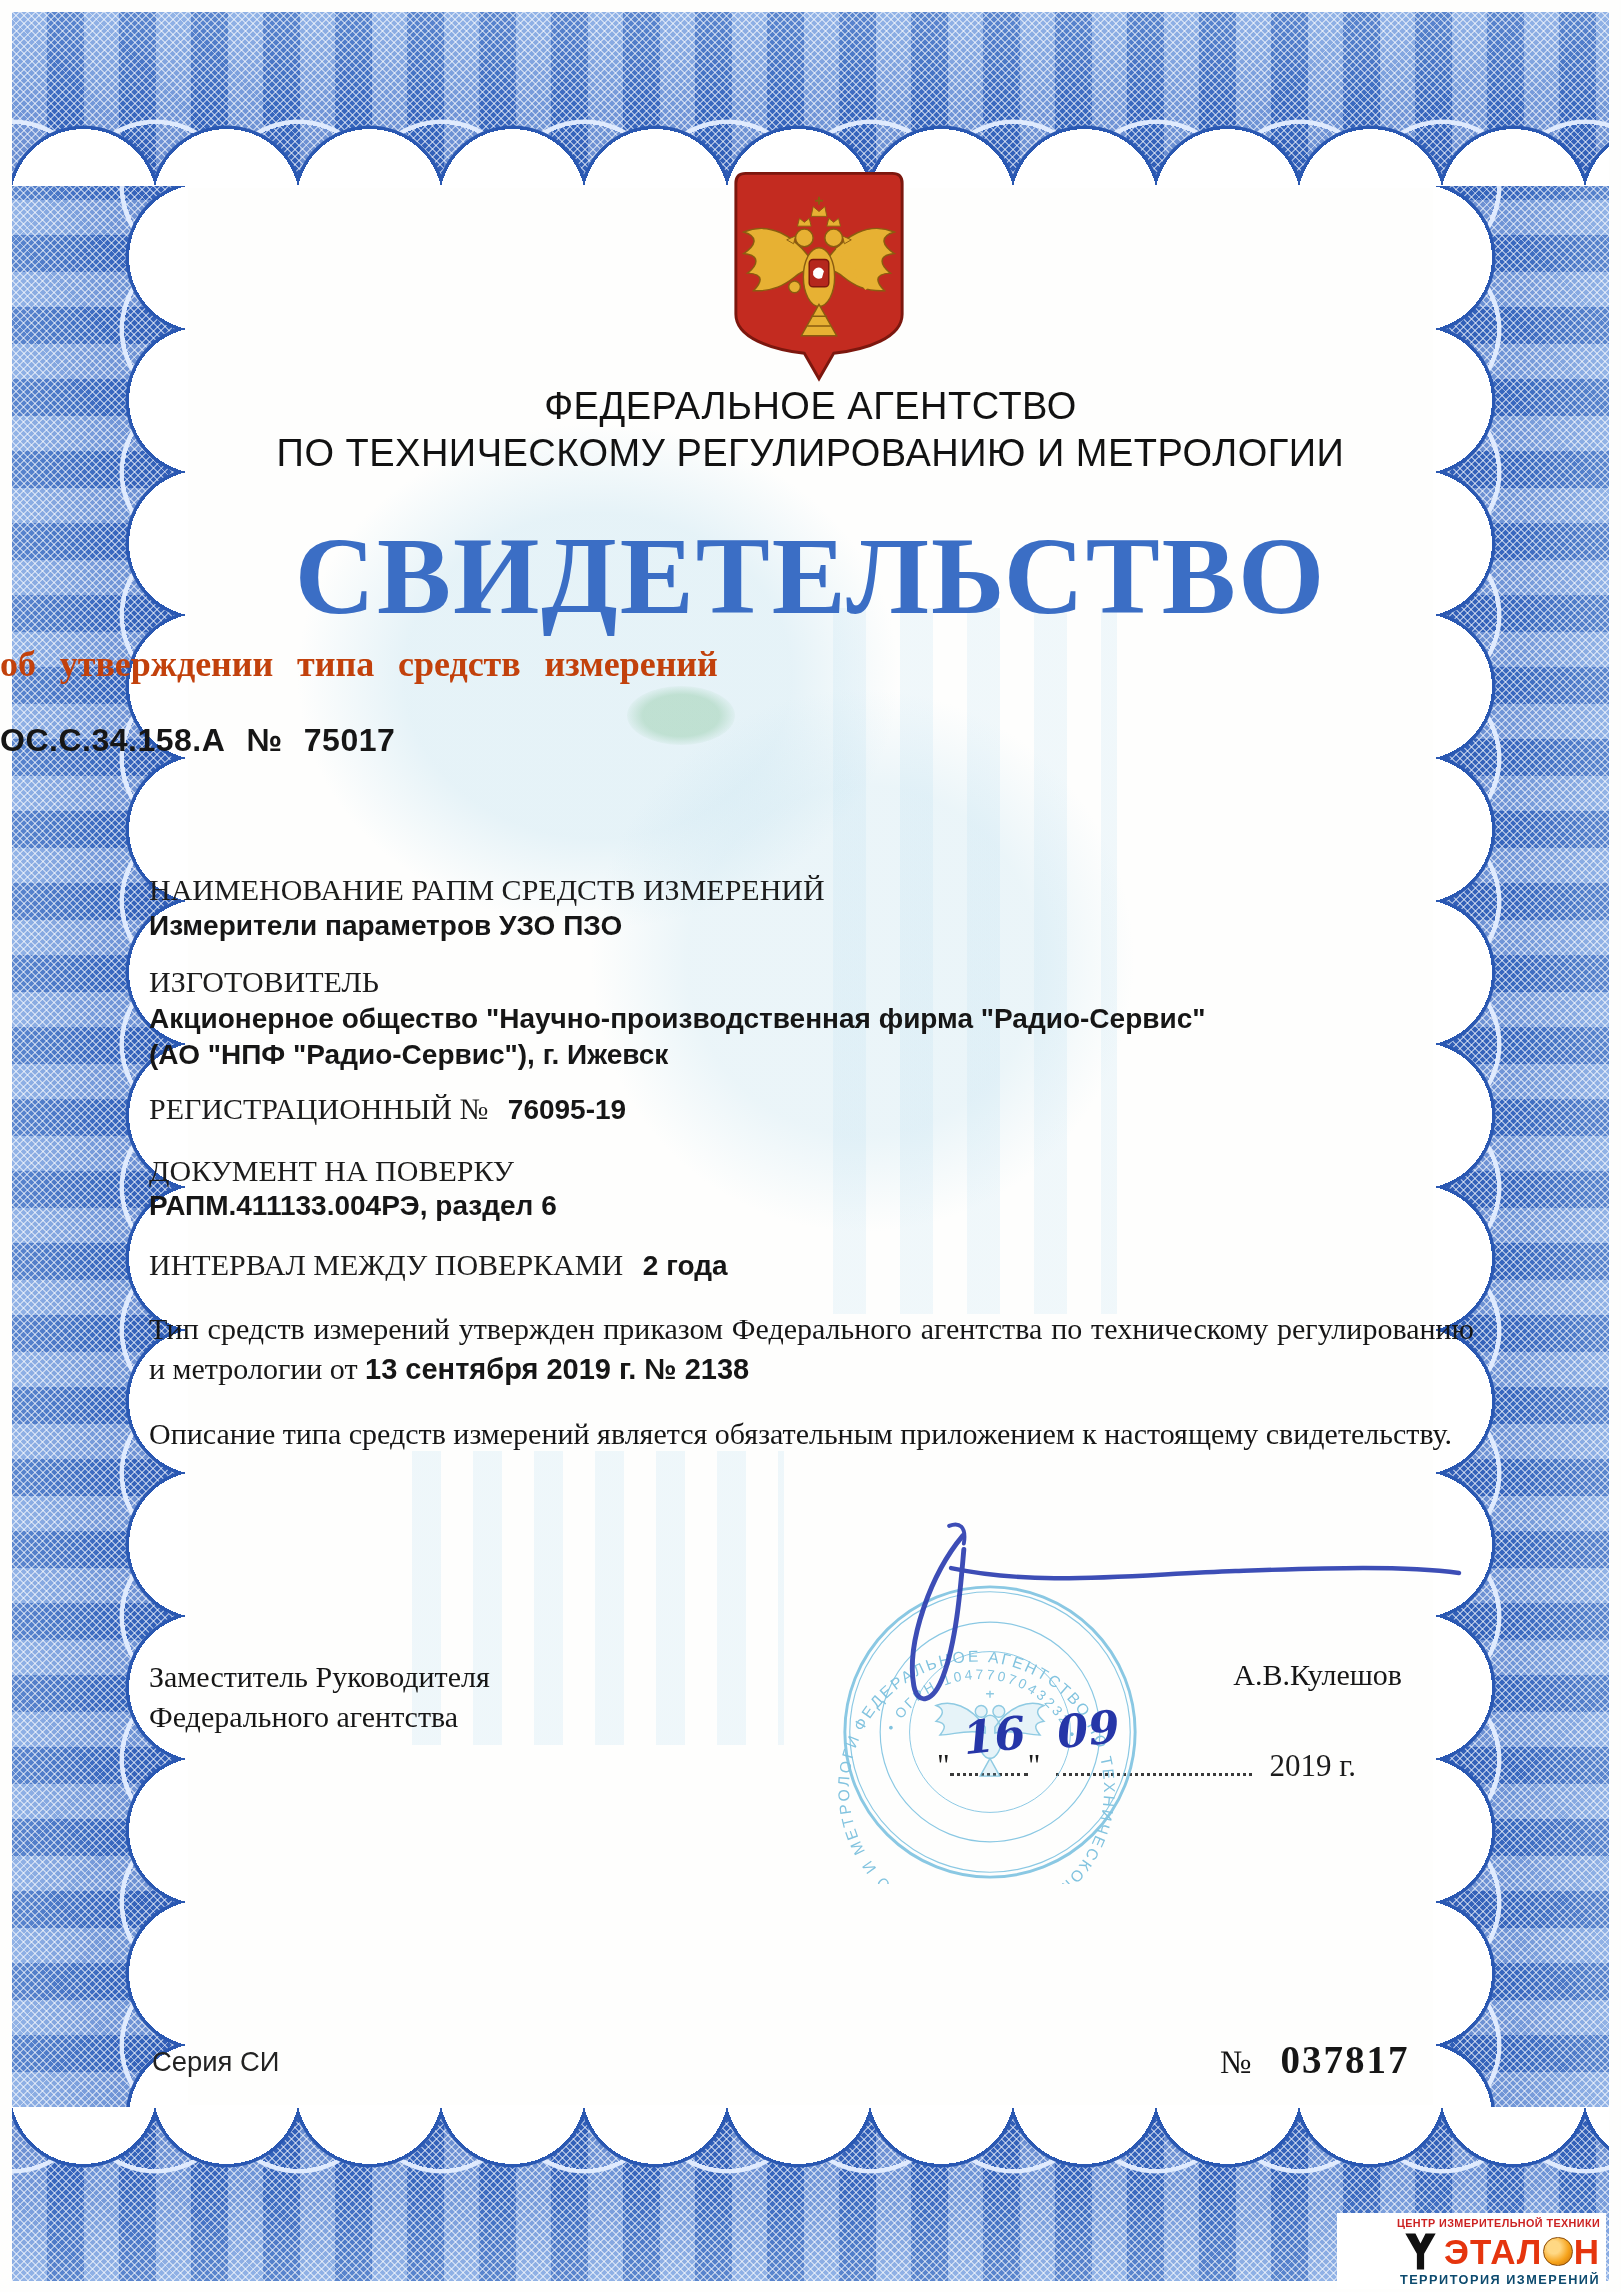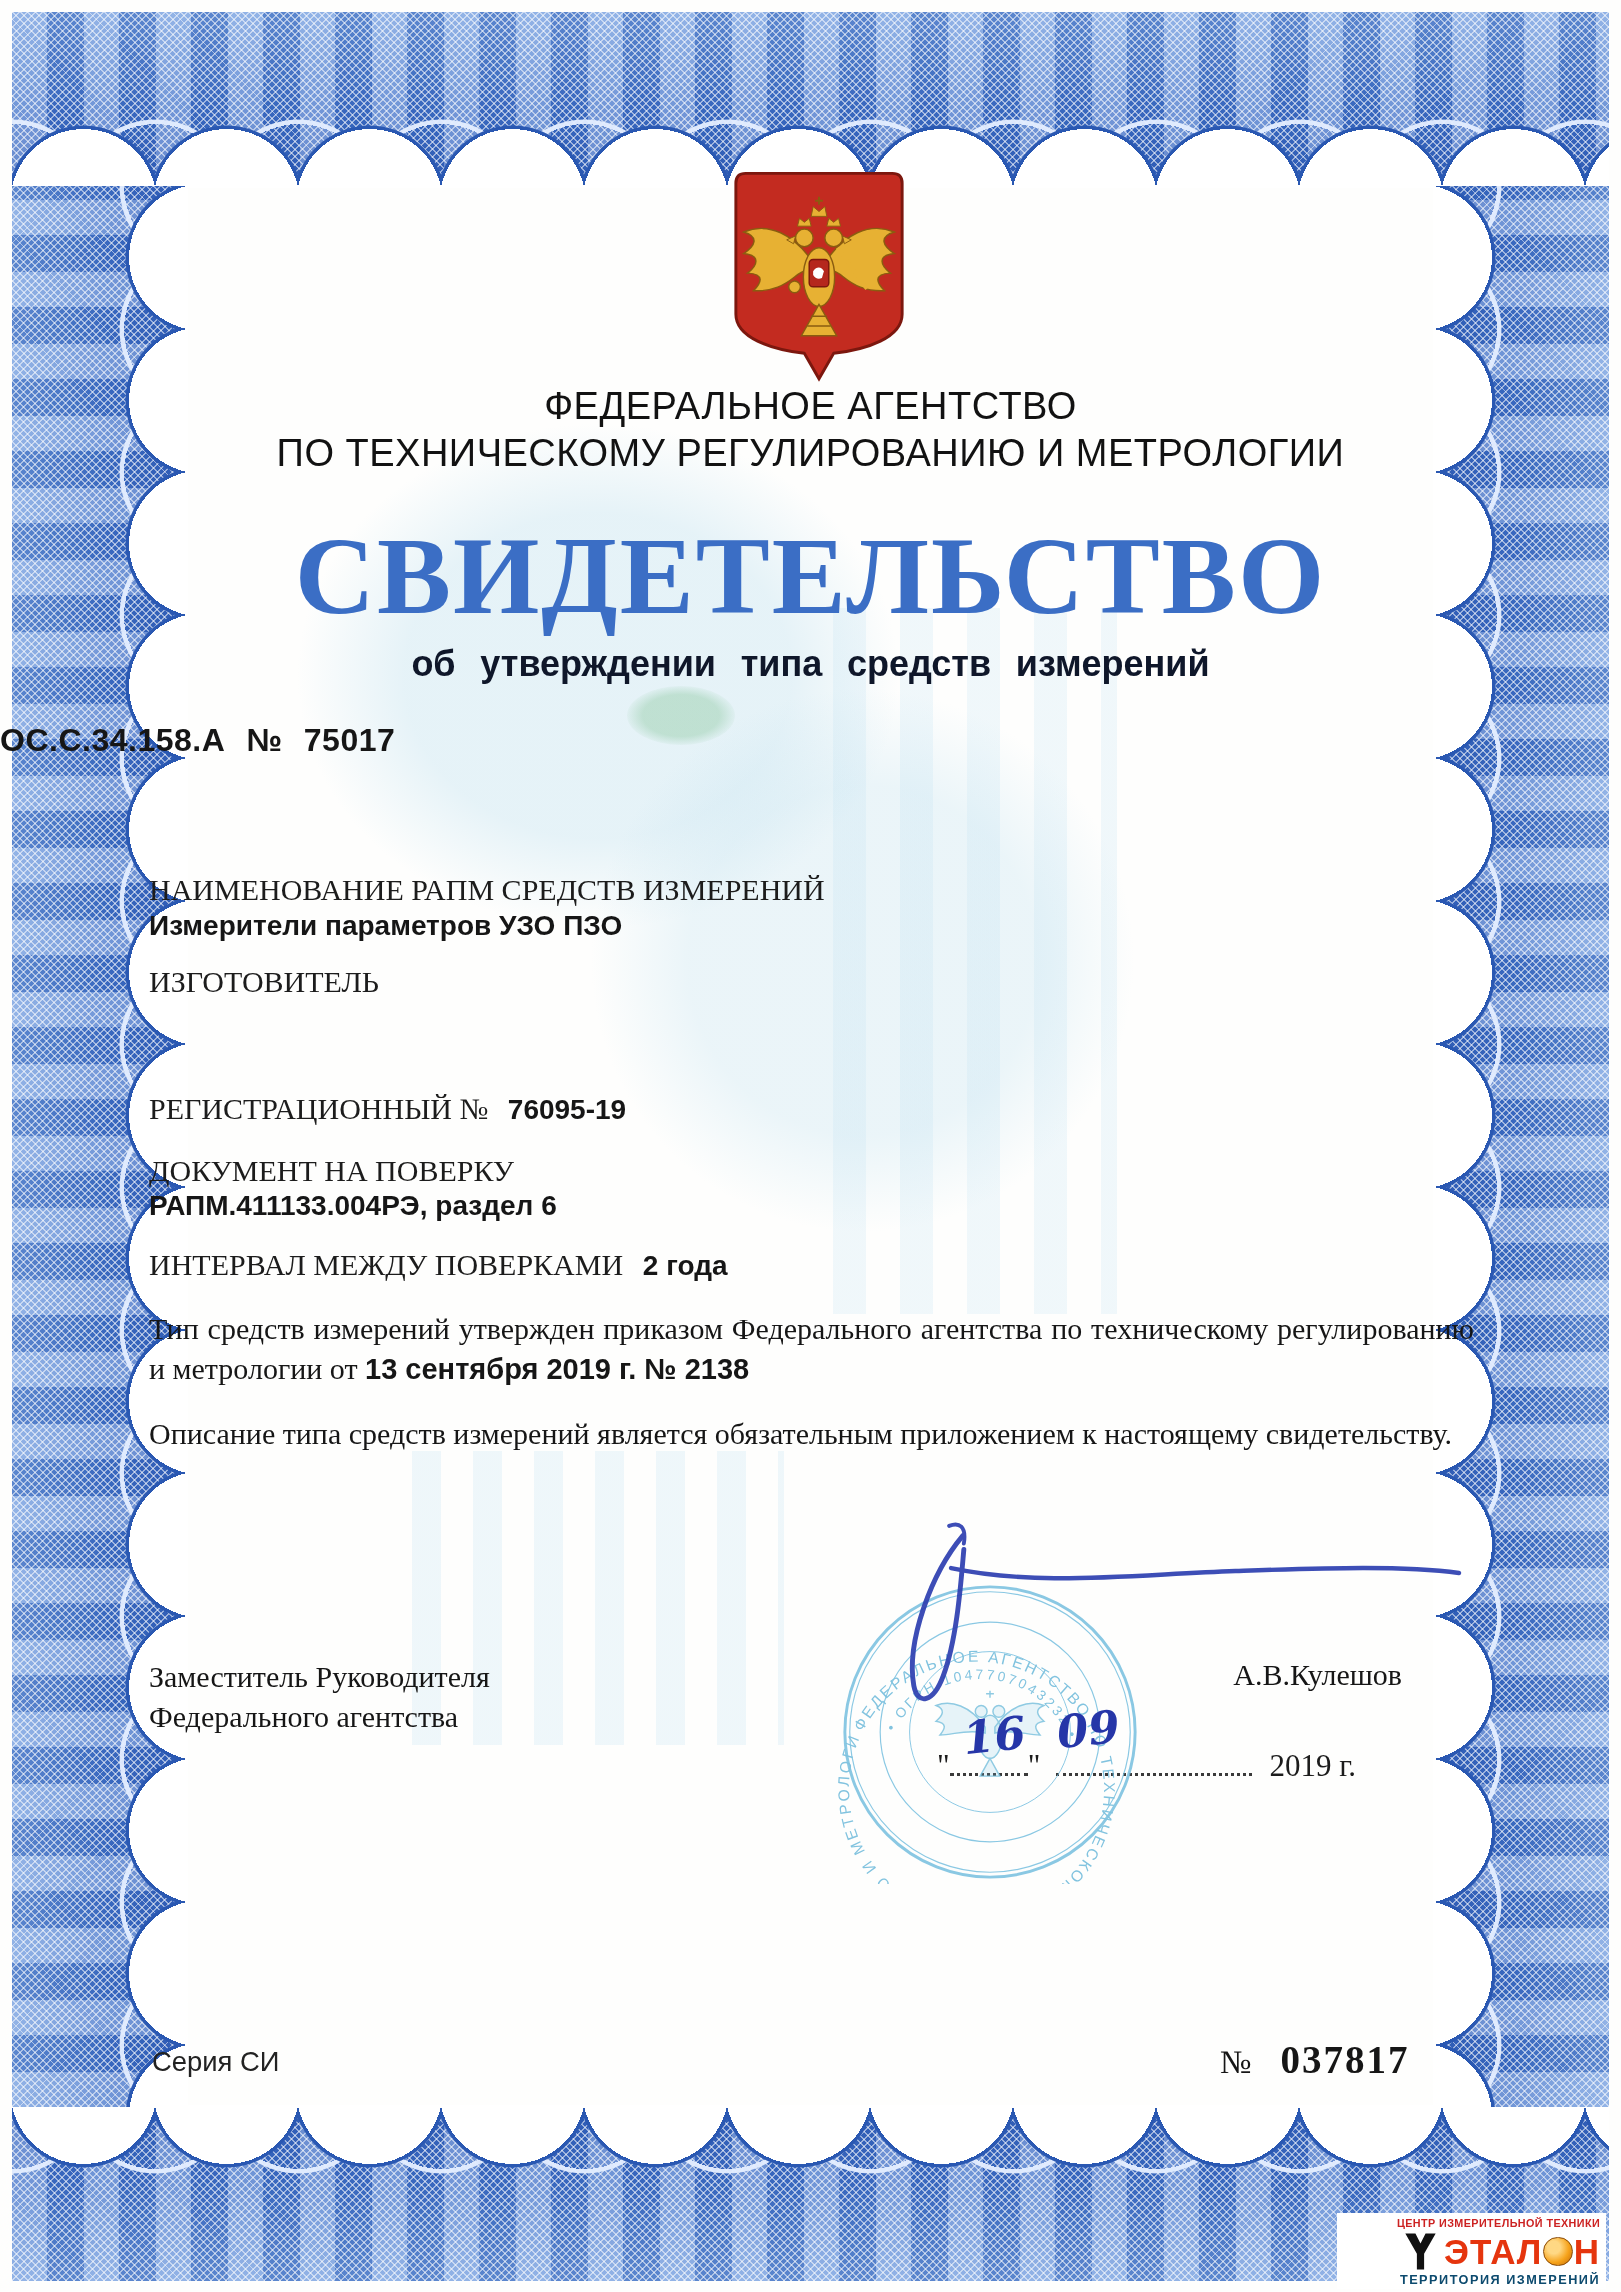--- a/index.html
+++ b/index.html
@@ -73,22 +73,22 @@
   
   .content{position:absolute;inset:0;z-index:3;}
   .abs{position:absolute;}
   .sansb{font-family:"Liberation Sans",sans-serif;font-weight:bold;}
   .serif{font-family:"Liberation Serif",serif;}
 
   .agency{left:0;right:0;top:383px;text-align:center;font-size:38px;line-height:47px;
           font-family:"Liberation Sans",sans-serif;color:#121212;letter-spacing:0.5px;}
   .cert-title{left:0;right:0;top:518px;text-align:center;font-size:111px;line-height:116px;
           font-family:"Liberation Serif",serif;font-weight:bold;color:#3b6ec5;letter-spacing:2px;}
-  .cert-sub{left:0;right:0;top:643px;text-align:center;font-size:36px;font-family:Liberation Sans, sans-serif;
-          font-weight:bold;word-spacing:14.7px;color:#0f172a;}
+  .cert-sub{left:0;right:0;top:643px;text-align:left;font-size:36px;font-family:Liberation Serif, serif;
+          font-weight:bold;word-spacing:14.7px;color:#c2410c;}
   .doc-num{left:0;right:0;top:722px;text-align:left;font-size:32px;font-family:"Liberation Sans",sans-serif;
           font-weight:bold;word-spacing:11.8px;letter-spacing:0.5px;}
 
   .lbl{font-size:30px;color:#1c1c1c;}
   .val{font-size:28px;}
   .para{width:1325px;font-size:30px;line-height:40px;text-align:justify;}
   .sig{font-size:30px;line-height:40px;}
 
   .dotseg{display:inline-block;border-bottom:3.4px dotted #3a3a3a;height:25.5px;vertical-align:baseline;}
   .dateline{font-size:31px;color:#1c1c1c;}
@@ -169,20 +169,24 @@
 
     <div class="abs cert-title">СВИДЕТЕЛЬСТВО</div>
     <div class="abs cert-sub">об утверждении типа средств измерений</div>
     <div class="abs doc-num">ОС.С.34.158.А № 75017</div>
 
 
     <div class="abs serif lbl" style="left:149px;top:873px;">НАИМЕНОВАНИЕ РАПМ СРЕДСТВ ИЗМЕРЕНИЙ</div>
     <div class="abs sansb val" style="left:149px;top:910px;">Измерители параметров УЗО ПЗО</div>
 
     <div class="abs serif lbl" style="left:149px;top:965px;">ИЗГОТОВИТЕЛЬ</div>
+    <div class="abs sansb val" style="left:149px;top:1001px;line-height:36px;">
+      <div>Акционерное общество "Научно-производственная фирма "Радио-Сервис"</div>
+      <div>(АО "НПФ "Радио-Сервис"), г. Ижевск</div>
+    </div>
 
     <div class="abs" style="left:149px;top:1092px;">
       <span class="serif lbl">РЕГИСТРАЦИОННЫЙ №</span>
       <span class="sansb val" style="margin-left:15.7px;">76095-19</span>
     </div>
 
     <div class="abs serif lbl" style="left:149px;top:1154px;">ДОКУМЕНТ НА ПОВЕРКУ</div>
     <div class="abs sansb val" style="left:149px;top:1190px;">РАПМ.411133.004РЭ, раздел 6</div>
 
     <div class="abs" style="left:149px;top:1248px;">

